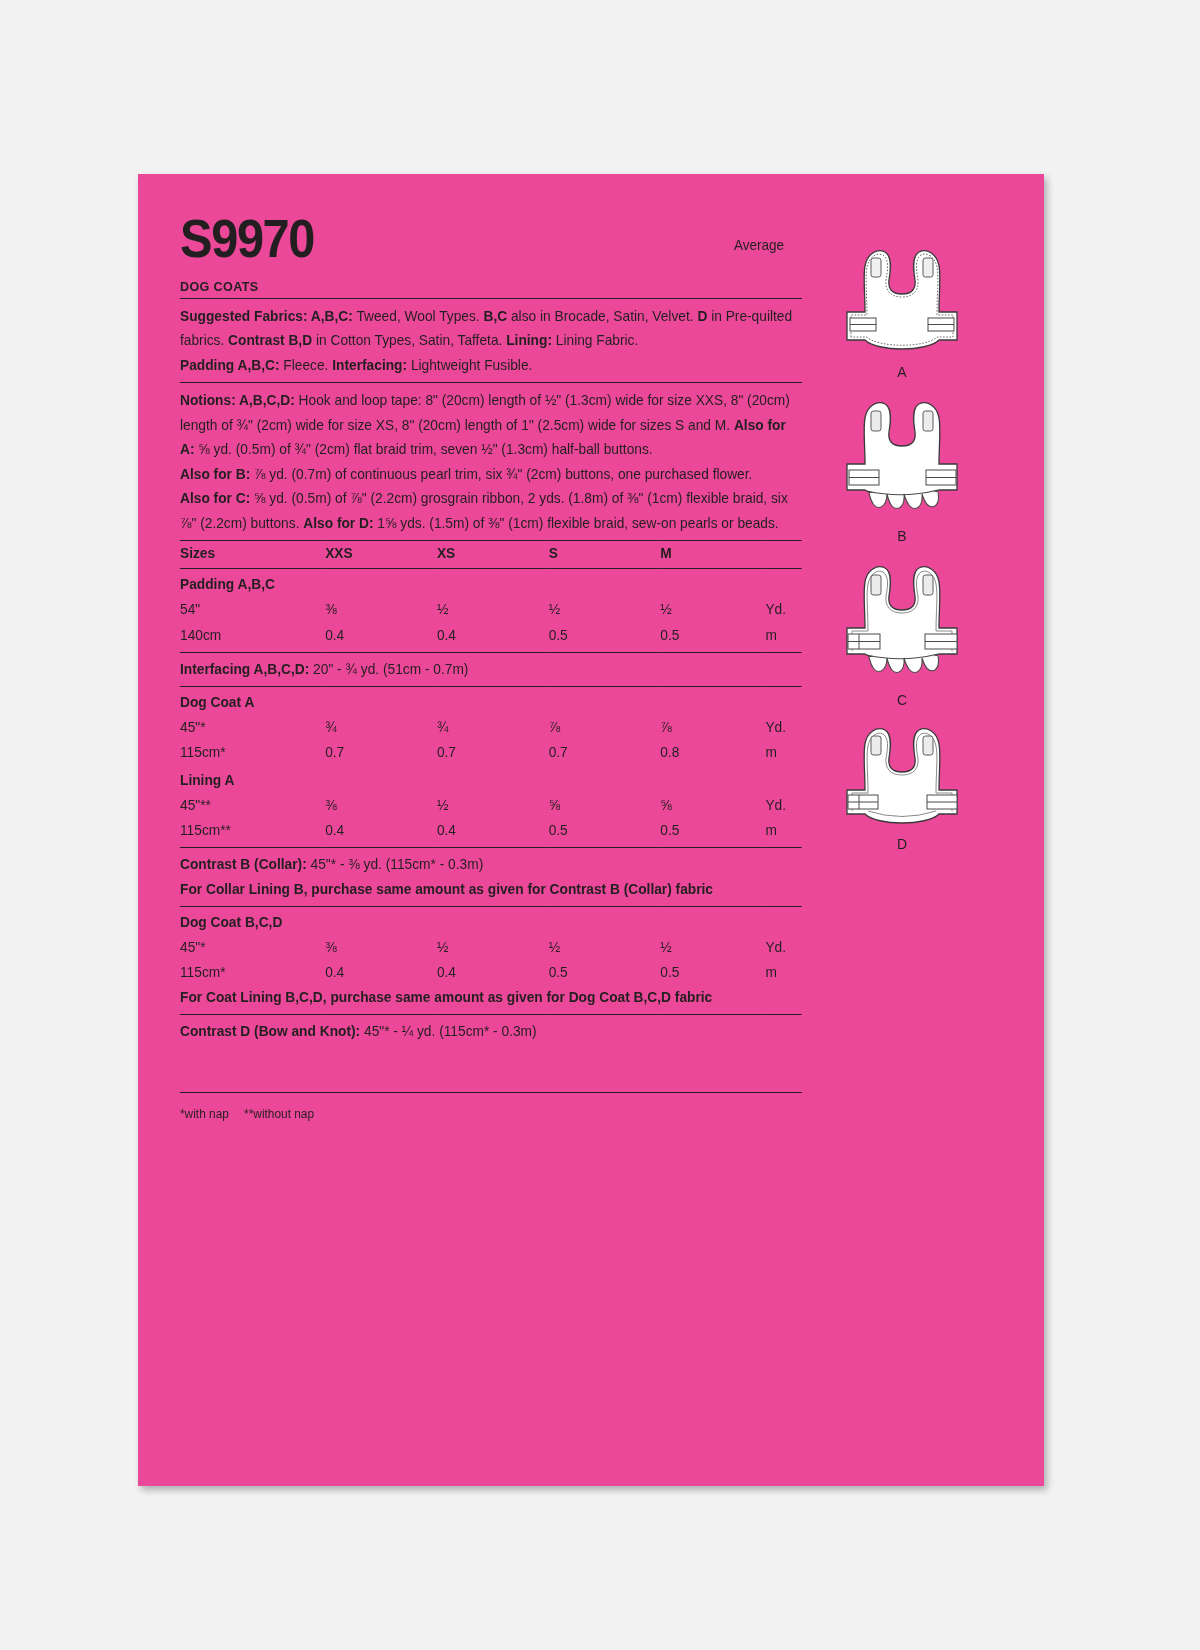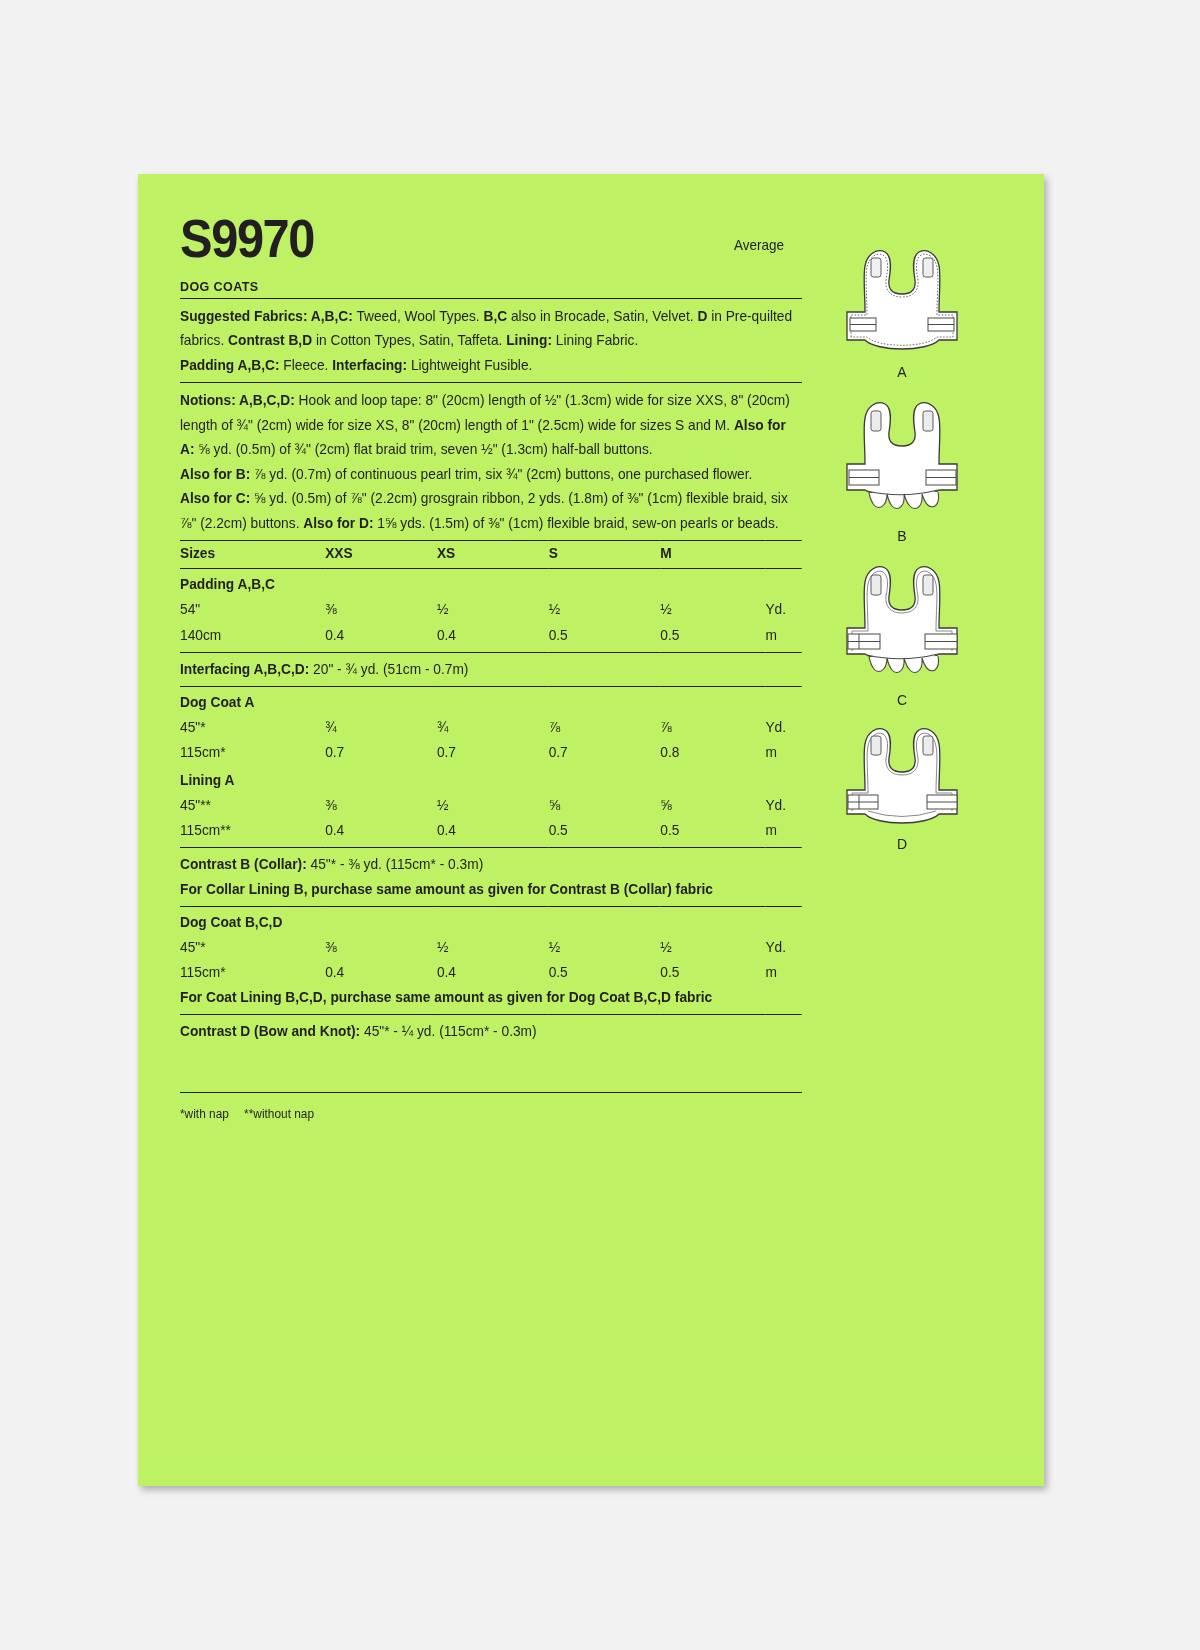--- a/index.html
+++ b/index.html
@@ -16,21 +16,21 @@
     height: 1650px;
     background: #f2f2f2;
     overflow: hidden;
   }
   #page {
     position: absolute;
     left: 138px;
     top: 174px;
     width: 906px;
     height: 1312px;
-    background: #bef264;
+    background: #ec4899;
     box-shadow: 3px 4px 7px rgba(0,0,0,0.28);
   }
   .content {
     position: absolute;
     left: 42px;
     top: 38px;
     width: 622px;
   }
   
   .pattern-number {

